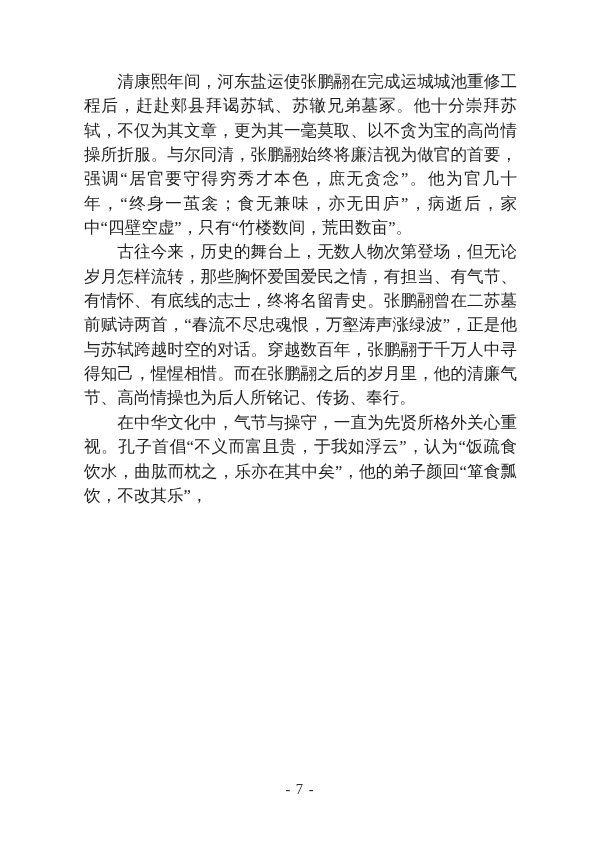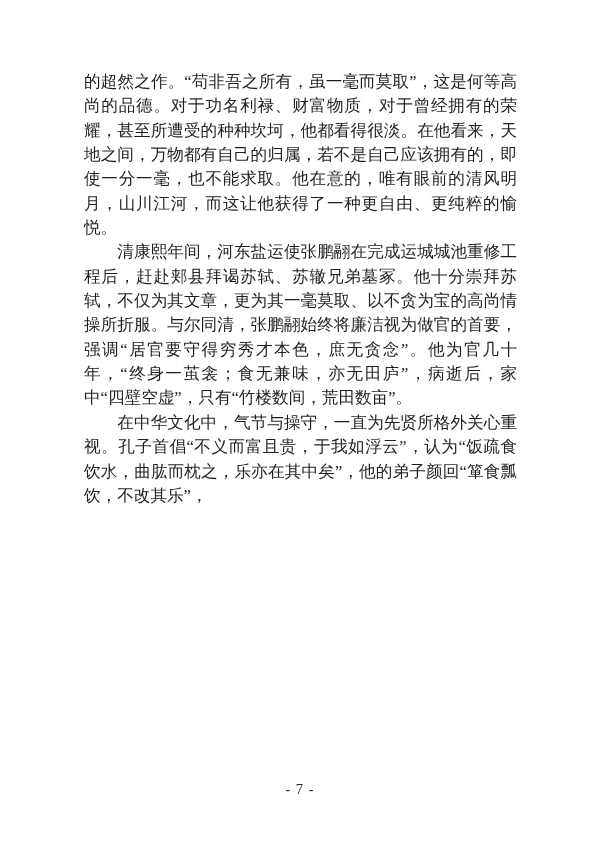--- a/index.html
+++ b/index.html
@@ -40,18 +40,18 @@
     font-size: 14.5px;
     letter-spacing: 1px;
     color: #2a2a2a;
   }
 </style>
 </head>
 <body>
 
 <div class="page">
   <div class="text-block">
-      <p class="para">的超然之作。“苟非吾之所有，虽一毫而莫取”，这是何等高尚的品德。对于功名利禄、财富物质，对于曾经拥有的荣耀，甚至所遭受的种种坎坷，他都看得很淡。在他看来，天地之间，万物都有自己的归属，若不是自己应该拥有的，即使一分一毫，也不能求取。他在意的，唯有眼前的清风明月，山川江河，而这让他获得了一种更自由、更纯粹的愉悦。</p>
       <p class="para">　　清康熙年间，河东盐运使张鹏翮在完成运城城池重修工程后，赶赴郏县拜谒苏轼、苏辙兄弟墓冢。他十分崇拜苏轼，不仅为其文章，更为其一毫莫取、以不贪为宝的高尚情操所折服。与尔同清，张鹏翮始终将廉洁视为做官的首要，强调“居官要守得穷秀才本色，庶无贪念”。他为官几十年，“终身一茧衾；食无兼味，亦无田庐”，病逝后，家中“四壁空虚”，只有“竹楼数间，荒田数亩”。</p>
+      <p class="para">　　古往今来，历史的舞台上，无数人物次第登场，但无论岁月怎样流转，那些胸怀爱国爱民之情，有担当、有气节、有情怀、有底线的志士，终将名留青史。张鹏翮曾在二苏墓前赋诗两首，“春流不尽忠魂恨，万壑涛声涨绿波”，正是他与苏轼跨越时空的对话。穿越数百年，张鹏翮于千万人中寻得知己，惺惺相惜。而在张鹏翮之后的岁月里，他的清廉气节、高尚情操也为后人所铭记、传扬、奉行。</p>
       <p class="para">　　在中华文化中，气节与操守，一直为先贤所格外关心重视。孔子首倡“不义而富且贵，于我如浮云”，认为“饭疏食饮水，曲肱而枕之，乐亦在其中矣”，他的弟子颜回“箪食瓢饮，不改其乐”，</p>
     </div>
   <div class="footer">- 7 -</div>
 </div>
 
 </body></html>

